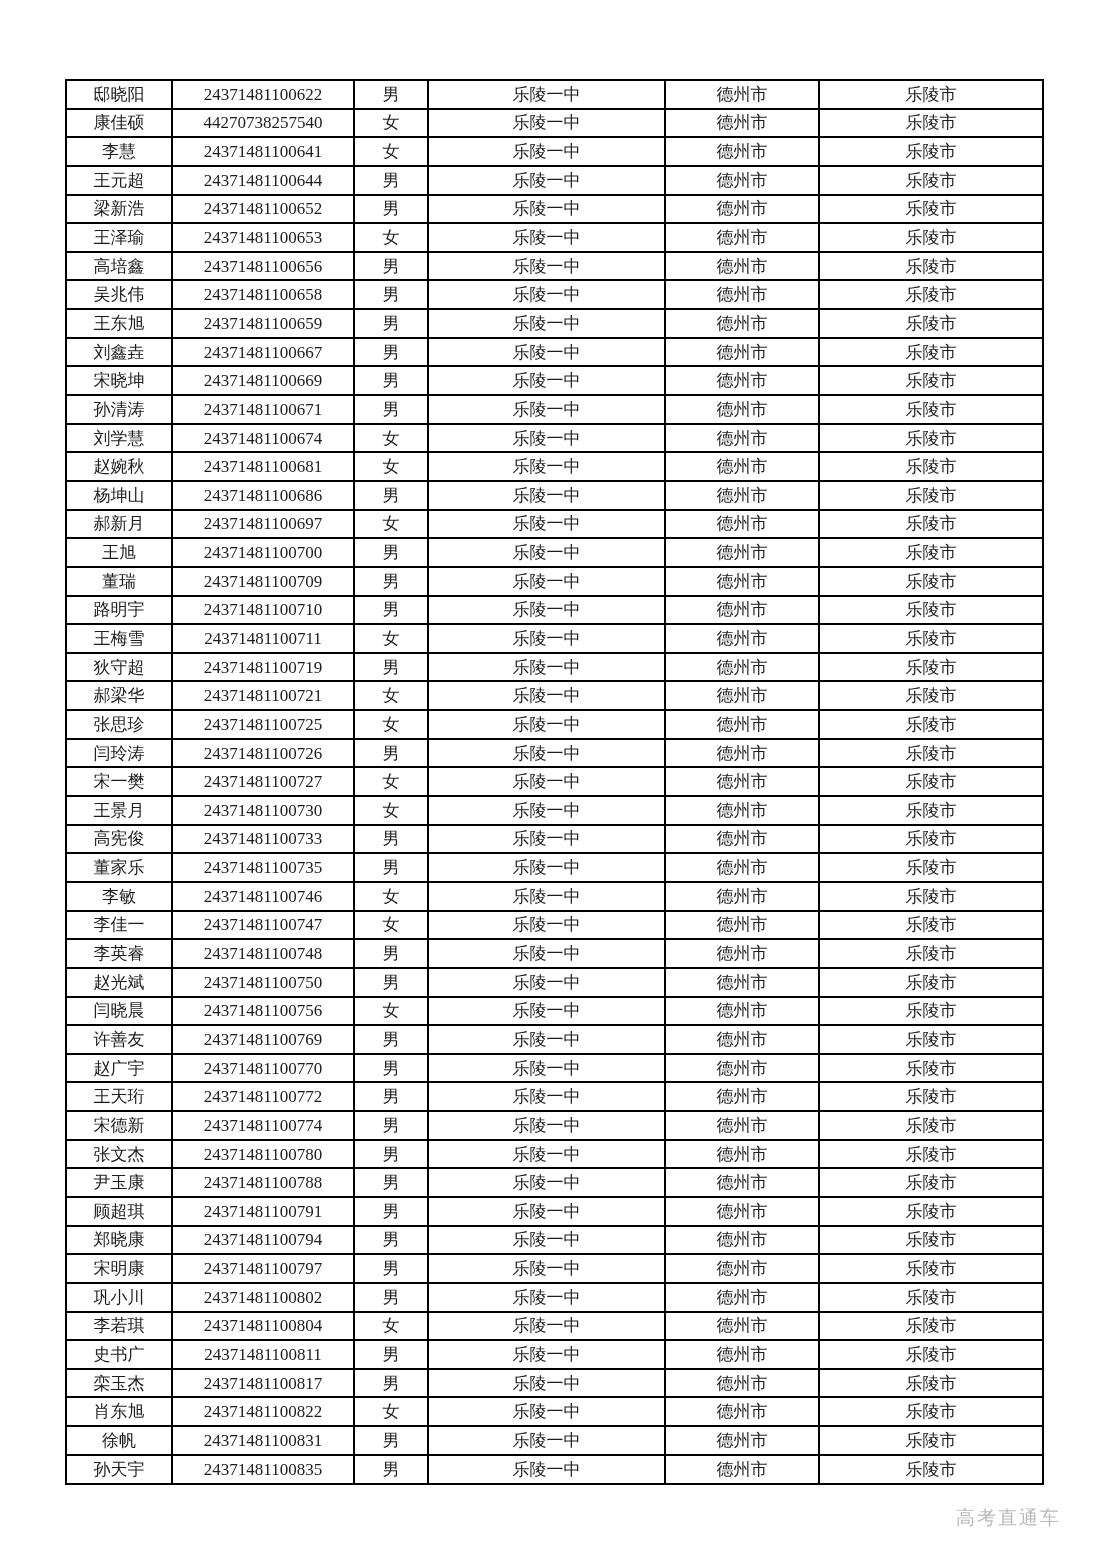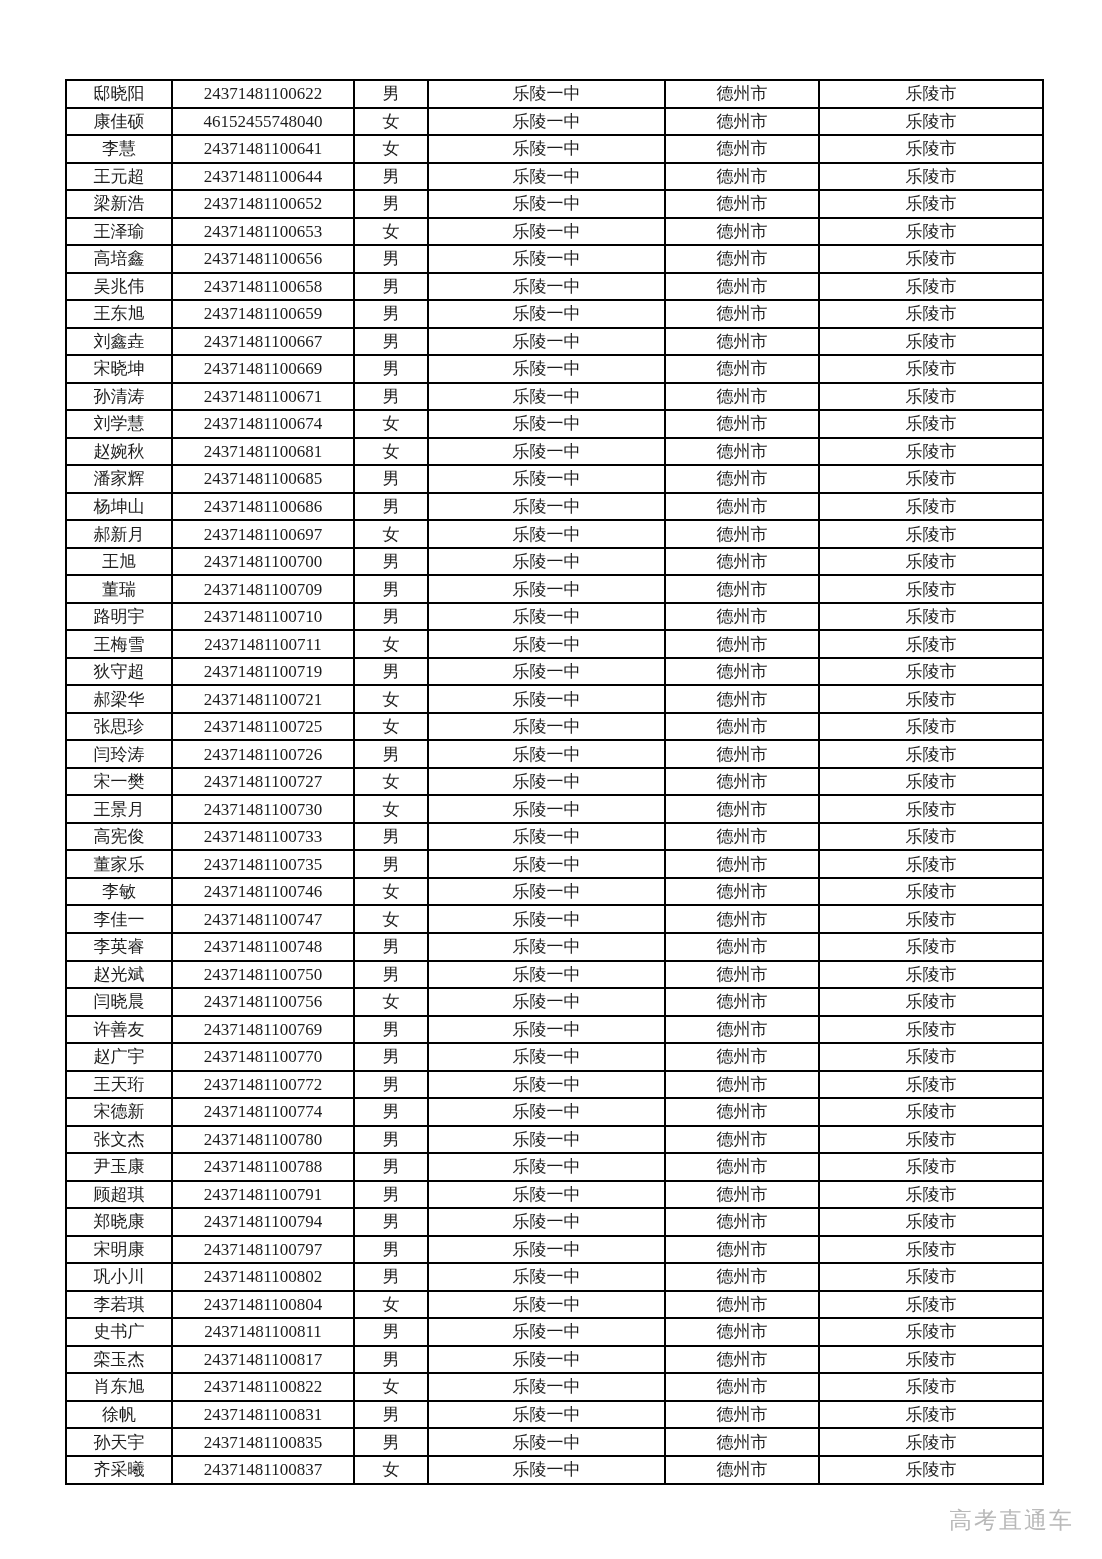--- a/index.html
+++ b/index.html
@@ -35,23 +35,23 @@
     font-size: 17px;
     line-height: 1;
     color: #1d1d1d;
     padding: 0;
     white-space: nowrap;
     overflow: hidden;
   }
   .watermark {
     position: absolute;
     top: 1505px;
-    right: 28px;
+    right: 41px;
     font-family: "Liberation Sans", "DejaVu Sans", sans-serif;
-    font-size: 23px;
+    font-size: 19px;
     letter-spacing: 2px;
     color: #b9b9b9;
     text-shadow: 0 1px 0 #ffffff;
   }
 </style>
 </head>
 <body>
 
 <div class="page">
 
@@ -68,21 +68,21 @@
         <tr>
           <td>邸晓阳</td>
           <td>24371481100622</td>
           <td>男</td>
           <td>乐陵一中</td>
           <td>德州市</td>
           <td>乐陵市</td>
         </tr>
         <tr>
           <td>康佳硕</td>
-          <td>46152455748040</td>
+          <td>44270738257540</td>
           <td>女</td>
           <td>乐陵一中</td>
           <td>德州市</td>
           <td>乐陵市</td>
         </tr>
         <tr>
           <td>李慧</td>
           <td>24371481100641</td>
           <td>女</td>
           <td>乐陵一中</td>
@@ -171,28 +171,20 @@
         </tr>
         <tr>
           <td>赵婉秋</td>
           <td>24371481100681</td>
           <td>女</td>
           <td>乐陵一中</td>
           <td>德州市</td>
           <td>乐陵市</td>
         </tr>
         <tr>
-          <td>潘家辉</td>
-          <td>24371481100685</td>
-          <td>男</td>
-          <td>乐陵一中</td>
-          <td>德州市</td>
-          <td>乐陵市</td>
-        </tr>
-        <tr>
           <td>杨坤山</td>
           <td>24371481100686</td>
           <td>男</td>
           <td>乐陵一中</td>
           <td>德州市</td>
           <td>乐陵市</td>
         </tr>
         <tr>
           <td>郝新月</td>
           <td>24371481100697</td>
@@ -454,28 +446,20 @@
           <td>24371481100831</td>
           <td>男</td>
           <td>乐陵一中</td>
           <td>德州市</td>
           <td>乐陵市</td>
         </tr>
         <tr>
           <td>孙天宇</td>
           <td>24371481100835</td>
           <td>男</td>
-          <td>乐陵一中</td>
-          <td>德州市</td>
-          <td>乐陵市</td>
-        </tr>
-        <tr>
-          <td>齐采曦</td>
-          <td>24371481100837</td>
-          <td>女</td>
           <td>乐陵一中</td>
           <td>德州市</td>
           <td>乐陵市</td>
         </tr>
       </tbody>
   </table>
 
   <div class="watermark">高考直通车</div>
 
 </div>

